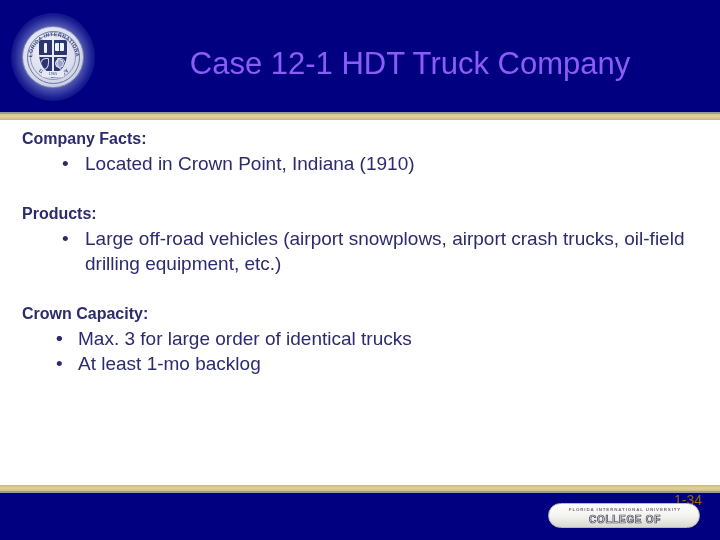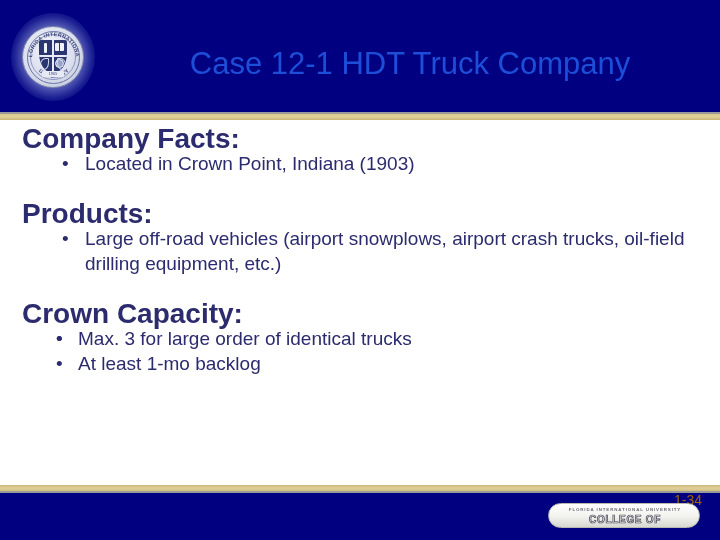--- a/index.html
+++ b/index.html
@@ -164,36 +164,36 @@
     letter-spacing: 0.35px;
     font-weight: bold;
   }
 
   
   .slide-title {
     position: absolute;
     left: 120px; top: 46px;
     width: 580px;
     text-align: center;
-    color: #1d4ed8;
+    color: #8b5cf6;
     font-size: 31px;
     line-height: 36px;
     white-space: nowrap;
   }
 
   
   .body-area {
     position: absolute;
     left: 0; top: 126px;
     width: 720px;
     height: 350px;
     color: #2b2b6e;
   }
   .head-line {
-    font-size: 28px;
+    font-size: 16px;
     font-weight: bold;
     line-height: 25px;
     margin-left: 22px;
   }
   .head-line.sp-top { margin-top: 25px; }
   ul.bullets {
     list-style: none;
     margin: 0;
     padding: 0;
   }
@@ -325,21 +325,21 @@
   </div>
 
   <div class="slide-title">Case 12-1 HDT Truck Company</div>
 
   <div class="body-area">
 
     <div class="head-line">Company Facts:</div>
     <ul class="bullets ind-a">
       <li>
         <span class="bul">•</span>
-        <span class="txt">Located in Crown Point, Indiana (1903)</span>
+        <span class="txt">Located in Crown Point, Indiana (1910)</span>
       </li>
     </ul>
 
     <div class="head-line sp-top">Products:</div>
     <ul class="bullets ind-a">
       <li>
         <span class="bul">•</span>
         <span class="txt wrap-pad">Large off-road vehicles (airport snowplows, airport crash trucks, oil-field drilling equipment, etc.)</span>
       </li>
     </ul>

